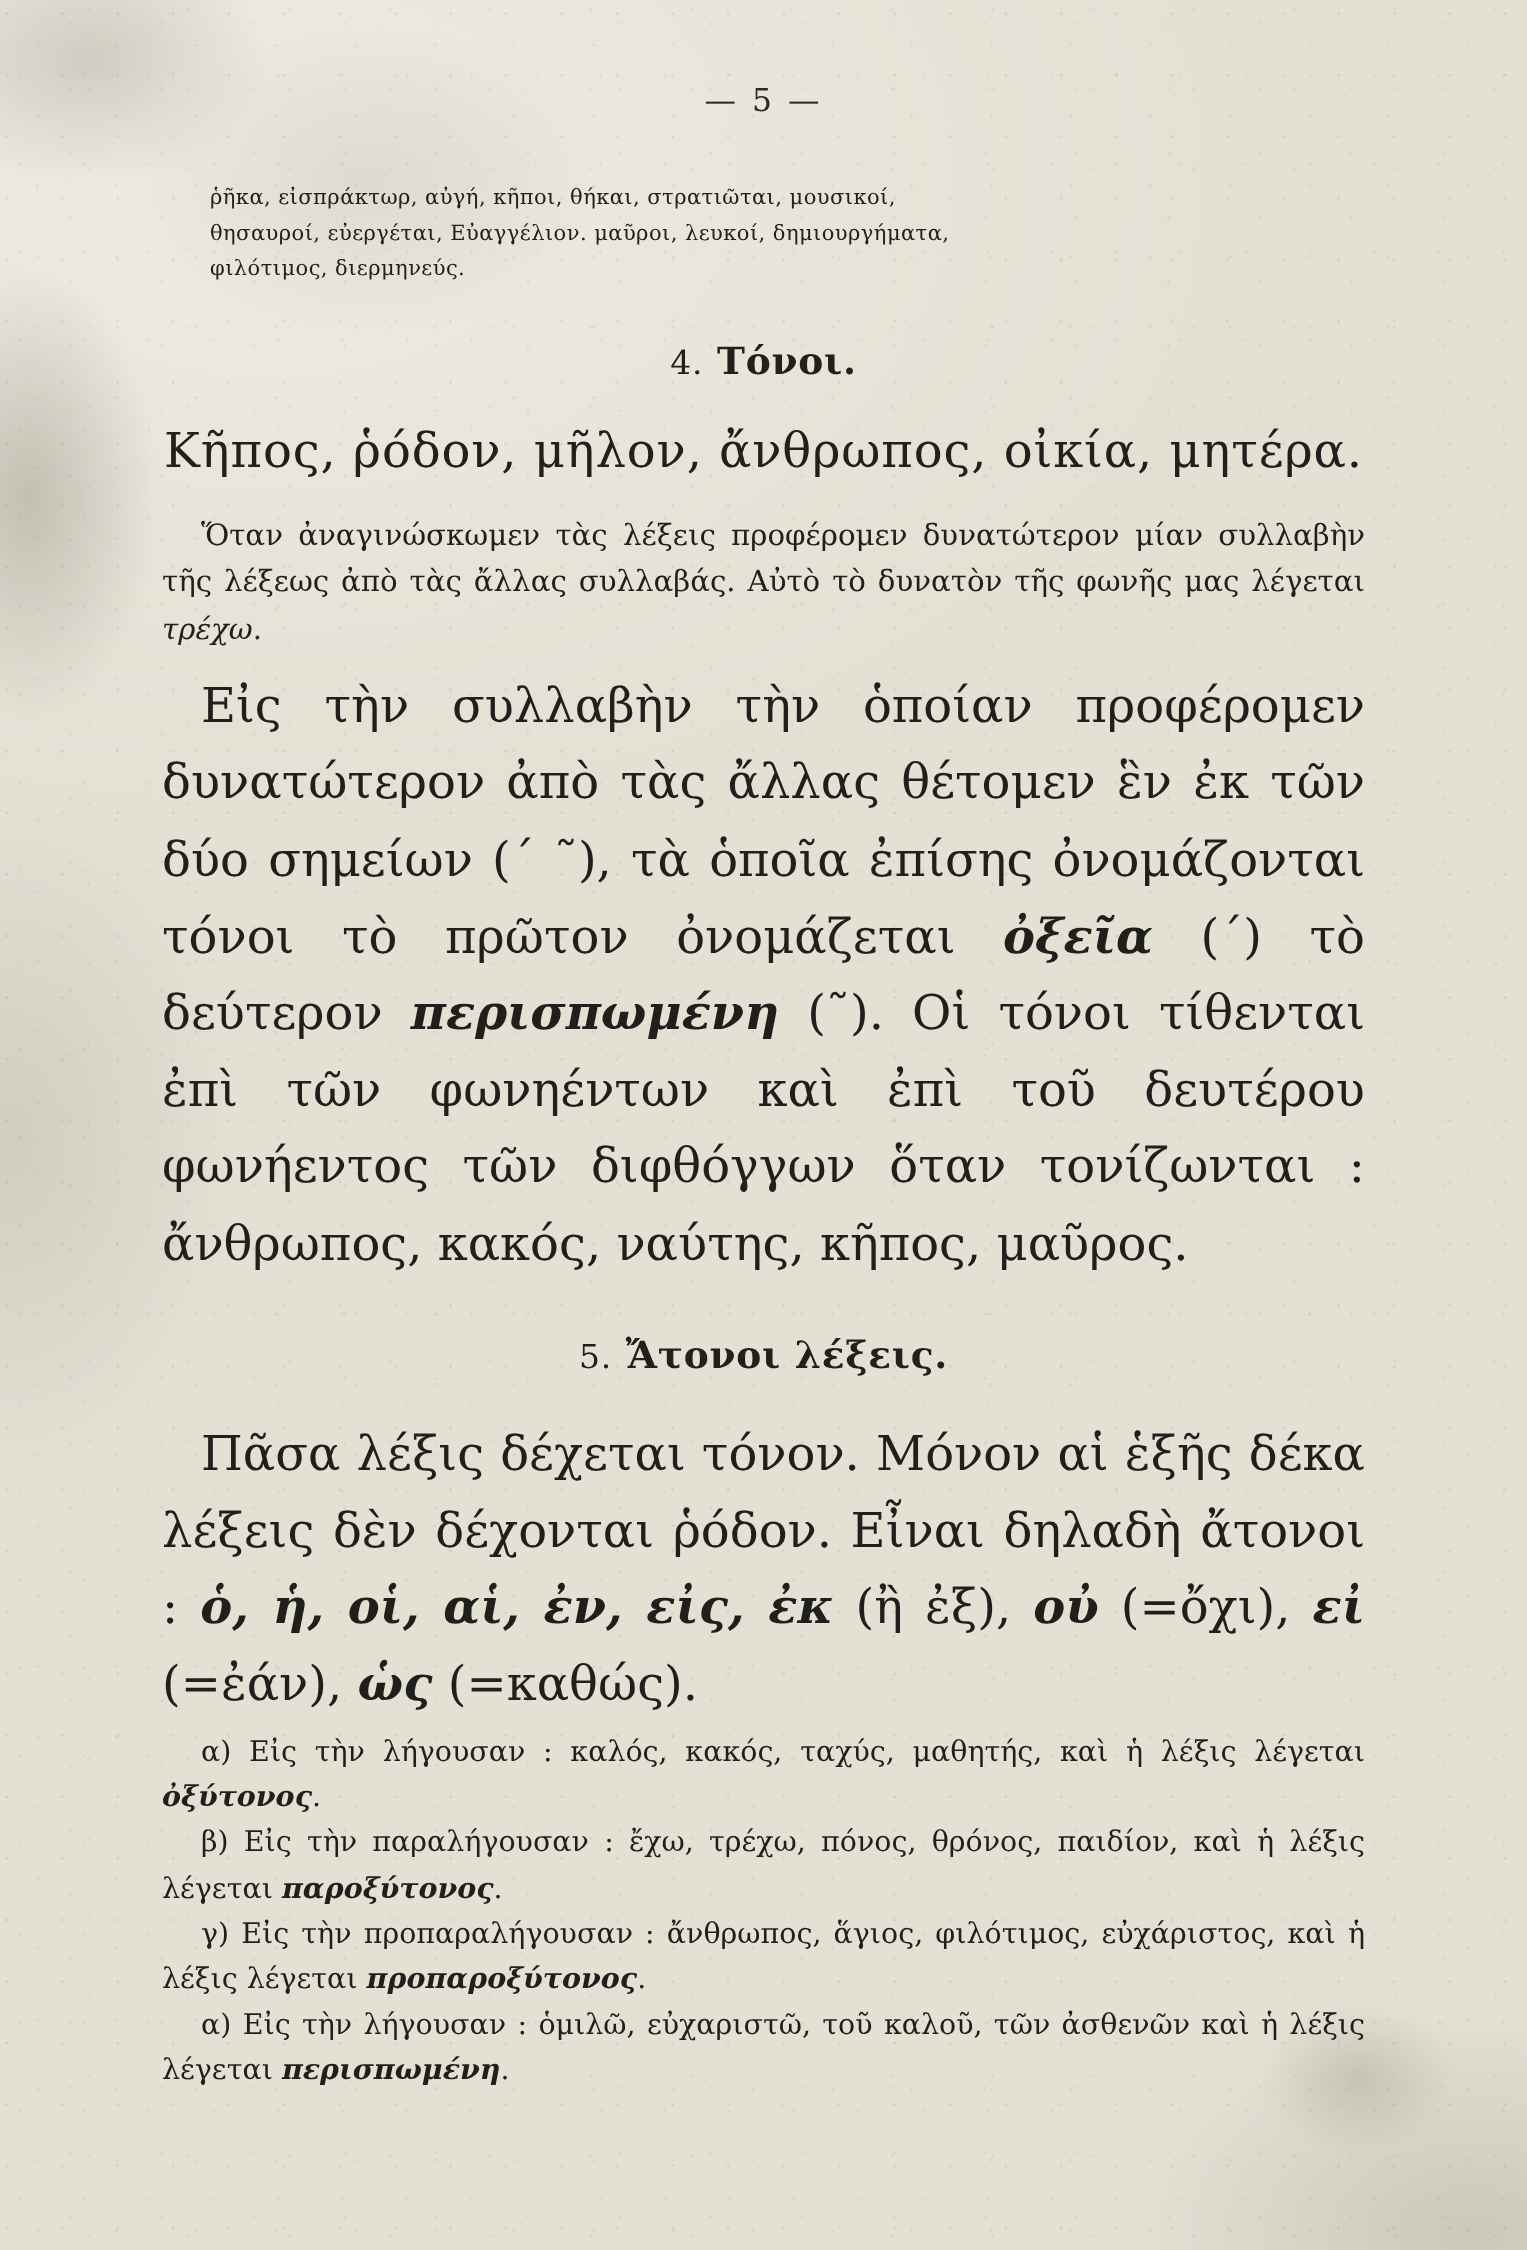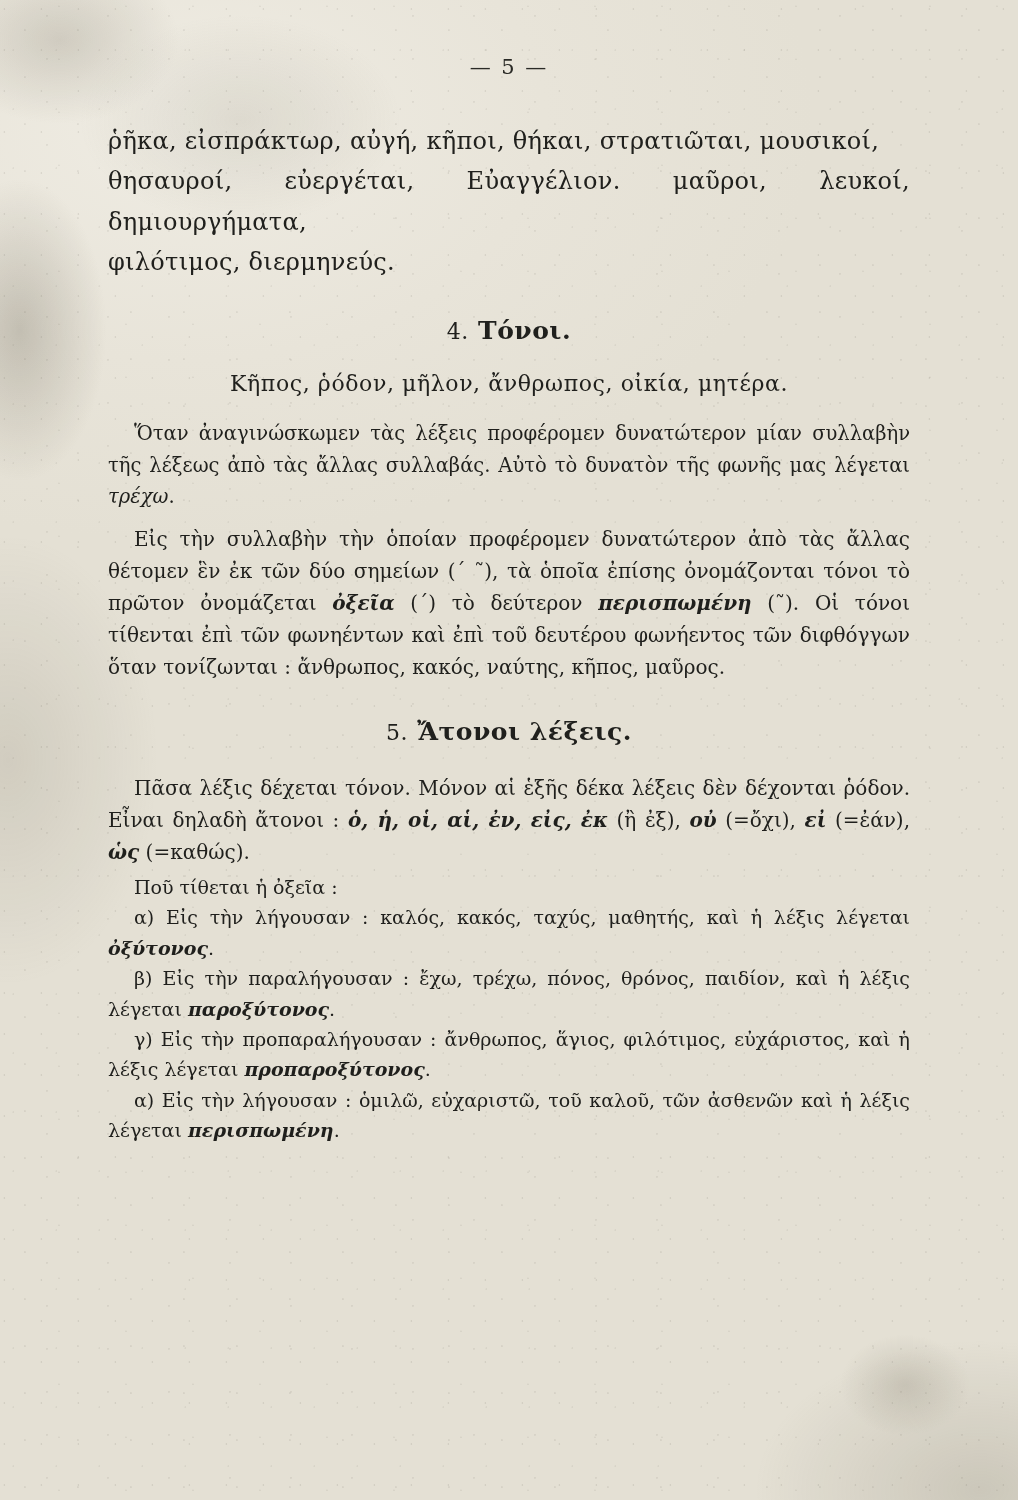--- a/index.html
+++ b/index.html
@@ -66,51 +66,52 @@
 
   p {
     margin: 0;
     text-align: justify;
     font-size: 19.5px;
     line-height: 1.62;
     color: #1f1f1c;
   }
 
   .intro {
-    font-size: 24px;
+    font-size: 14px;
     line-height: 1.68;
     letter-spacing: .3px;
     margin-bottom: 34px;
     text-align: justify;
+    margin-left: 32px;
   }
 
   h2.section {
     text-align: center;
     font-size: 25px;
     font-weight: bold;
     margin: 34px 0 26px 0;
     letter-spacing: .5px;
   }
   h2.section .num { font-weight: normal; font-size: 22px; }
 
   .examples-line {
     text-align: center;
-    font-size: 22px;
+    font-size: 32px;
     letter-spacing: .6px;
     margin-bottom: 22px;
   }
 
   .para {
     text-indent: 26px;
     margin-bottom: 2px;
   }
   .para-tight { text-indent: 26px; }
 
   .big {
-    font-size: 20px;
+    font-size: 32px;
     line-height: 1.6;
     text-align: justify;
   }
 
   h3.subhead {
     text-align: center;
     font-size: 23px;
     font-weight: bold;
     margin: 30px 0 24px 0;
     letter-spacing: .5px;
@@ -163,21 +164,20 @@
       <span class="num">5.</span>
       <span>Ἄτονοι λέξεις.</span>
     </h2>
 
     <p class="para big">
       <span>Πᾶσα λέξις δέχεται τόνον. Μόνον αἱ ἑξῆς δέκα λέξεις δὲν δέχονται ῥόδον. Εἶναι δηλαδὴ ἄτονοι : </span><b class="bi">ὁ, ἡ, οἱ, αἱ, ἐν, εἰς, ἐκ</b><span> (ἢ ἐξ), </span><b class="bi">οὐ</b><span> (=ὄχι), </span><b class="bi">εἰ</b><span> (=ἐάν), </span><b class="bi">ὡς</b><span> (=καθώς).</span>
     </p>
 
 
     <div class="small-block">
-      <p class="para-tight">Ποῦ τίθεται ἡ ὀξεῖα :</p>
 
       <p class="para-tight">
         <span>α) Εἰς τὴν λήγουσαν : καλός, κακός, ταχύς, μαθητής, καὶ ἡ λέξις λέγεται </span><b class="bi">ὀξύτονος</b><span>.</span>
       </p>
 
       <p class="para-tight">
         <span>β) Εἰς τὴν παραλήγουσαν : ἔχω, τρέχω, πόνος, θρόνος, παιδίον, καὶ ἡ λέξις λέγεται </span><b class="bi">παροξύτονος</b><span>.</span>
       </p>
 
       <p class="para-tight">

